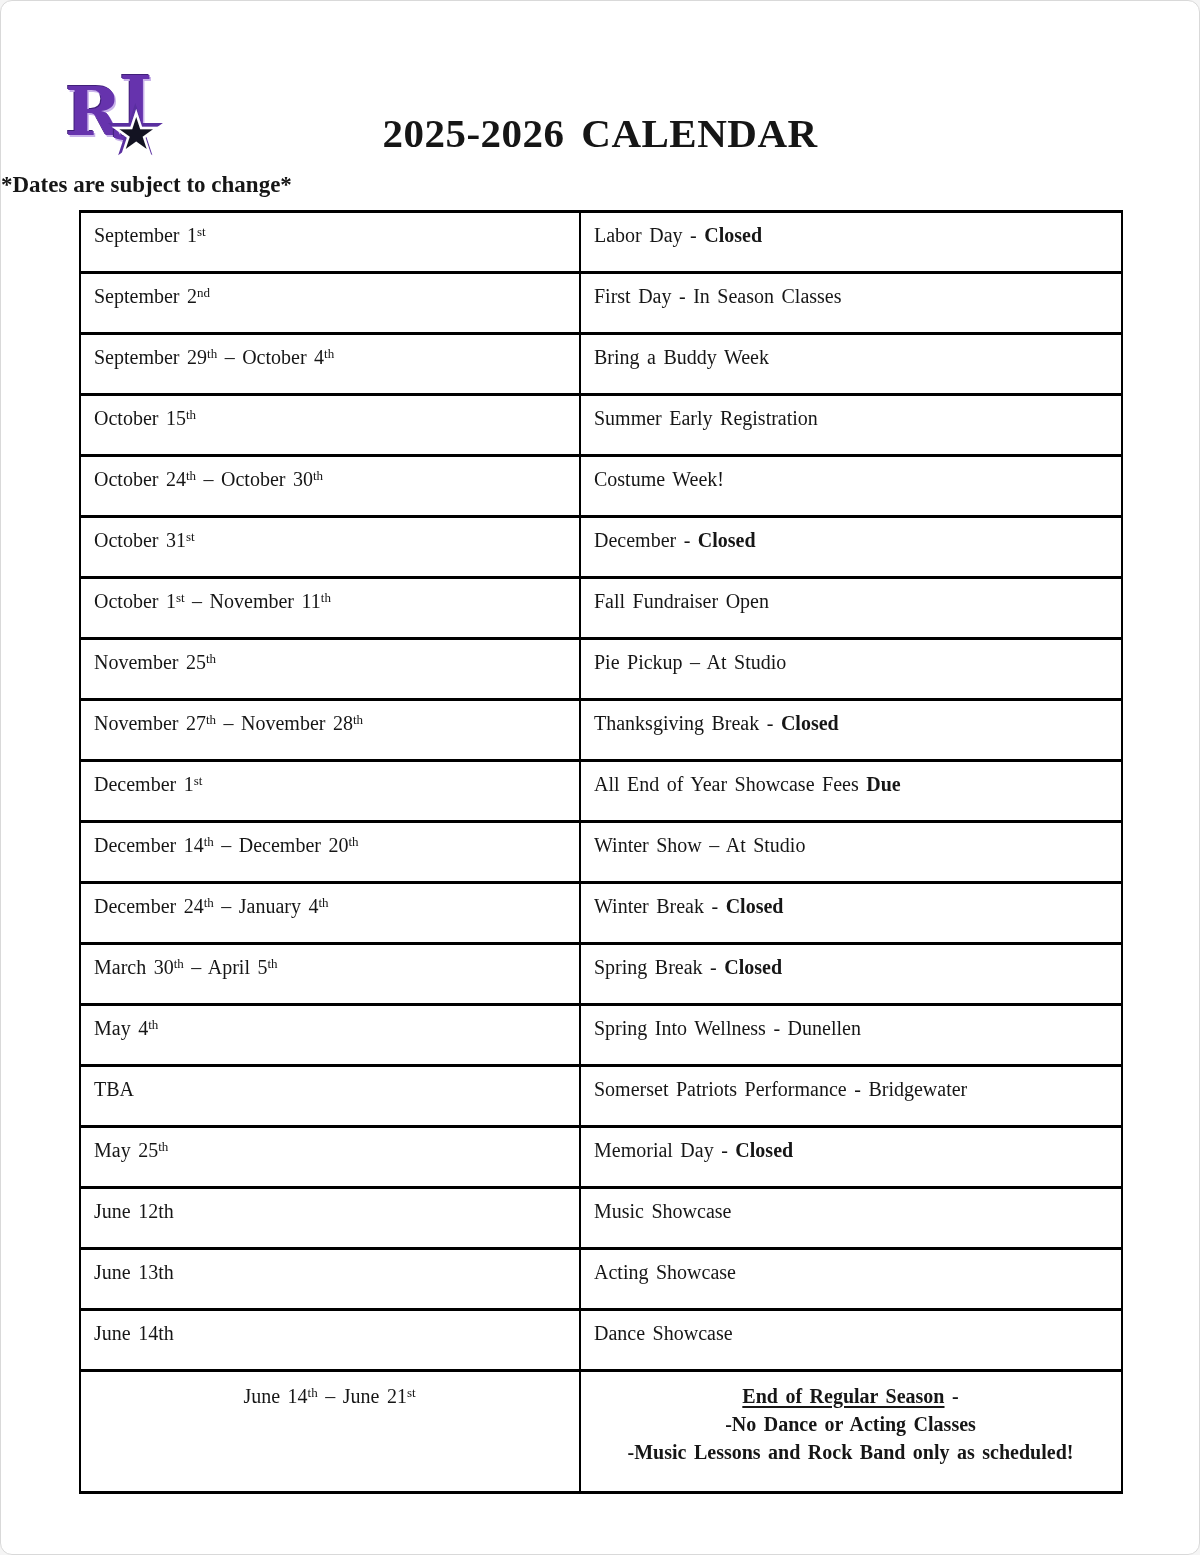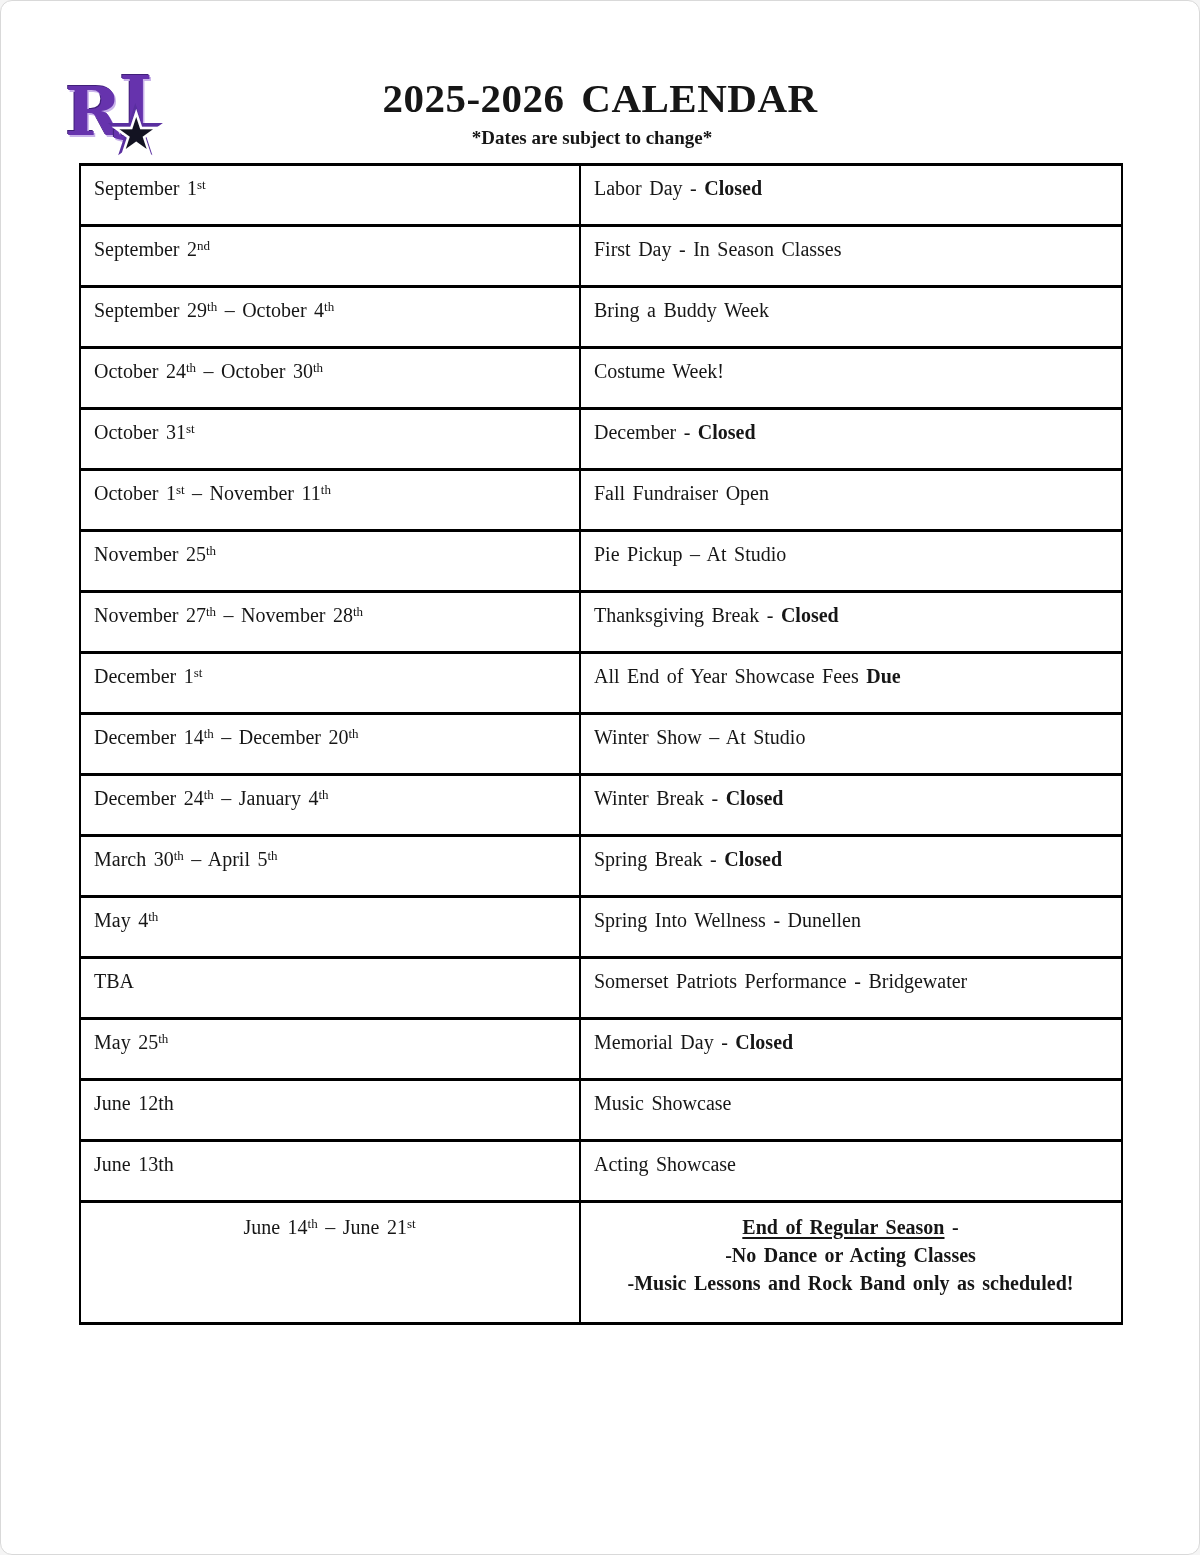--- a/index.html
+++ b/index.html
@@ -43,33 +43,32 @@
     font-size: 72px;
     color: #5a2fa0;
   }
   .logo-star-inner {
     left: 51px; top: 40px;
     font-size: 54px;
     color: #131322;
     -webkit-text-stroke: 2.5px #ffffff;
   }
   .title {
-    margin: 0;
-    padding-top: 72px;
+    margin: 16px;
+    padding-top: 91px;
     text-align: center;
     font-size: 41px;
     line-height: 50px;
     font-weight: bold;
     letter-spacing: 0.5px;
     word-spacing: 6px;
   }
   .subtitle {
     margin: 4px 16px 0 0;
-    text-align: center;
-    font-size: 19px;
+    font-size: 23px;
     line-height: 22px;
     font-weight: bold;
   }
   
   table.calendar {
     border-collapse: collapse;
     margin: 14px 0 0 78px;
     width: 1042px;
     table-layout: fixed;
   }
@@ -130,20 +129,24 @@
         </tr>
         <tr>
           <td><span>September 2</span><sup>nd</sup></td>
           <td><span>First Day - In Season Classes</span></td>
         </tr>
         <tr>
           <td><span>September 29</span><sup>th</sup><span> – October 4</span><sup>th</sup></td>
           <td><span>Bring a Buddy Week</span></td>
         </tr>
         <tr>
+          <td><span>October 15</span><sup>th</sup></td>
+          <td><span>Summer Early Registration</span></td>
+        </tr>
+        <tr>
           <td><span>October 24</span><sup>th</sup><span> – October 30</span><sup>th</sup></td>
           <td><span>Costume Week!</span></td>
         </tr>
         <tr>
           <td><span>October 31</span><sup>st</sup></td>
           <td><span>December - </span><span class="b">Closed</span></td>
         </tr>
         <tr>
           <td><span>October 1</span><sup>st</sup><span> – November 11</span><sup>th</sup></td>
           <td><span>Fall Fundraiser Open</span></td>
@@ -184,20 +187,24 @@
           <td><span>May 25</span><sup>th</sup></td>
           <td><span>Memorial Day - </span><span class="b">Closed</span></td>
         </tr>
         <tr>
           <td><span>June 12th</span></td>
           <td><span>Music Showcase</span></td>
         </tr>
         <tr>
           <td><span>June 13th</span></td>
           <td><span>Acting Showcase</span></td>
+        </tr>
+        <tr>
+          <td><span>June 14th</span></td>
+          <td><span>Dance Showcase</span></td>
         </tr>
         <tr class="tall">
           <td><span>June 14</span><sup>th</sup><span> – June 21</span><sup>st</sup></td>
           <td><span class="b u">End of Regular Season</span><span class="b"> -</span><span class="b">
 -No Dance or Acting Classes</span><span class="b">
 -Music Lessons and Rock Band only as scheduled!</span></td>
         </tr>
       </tbody>
   </table>
 

